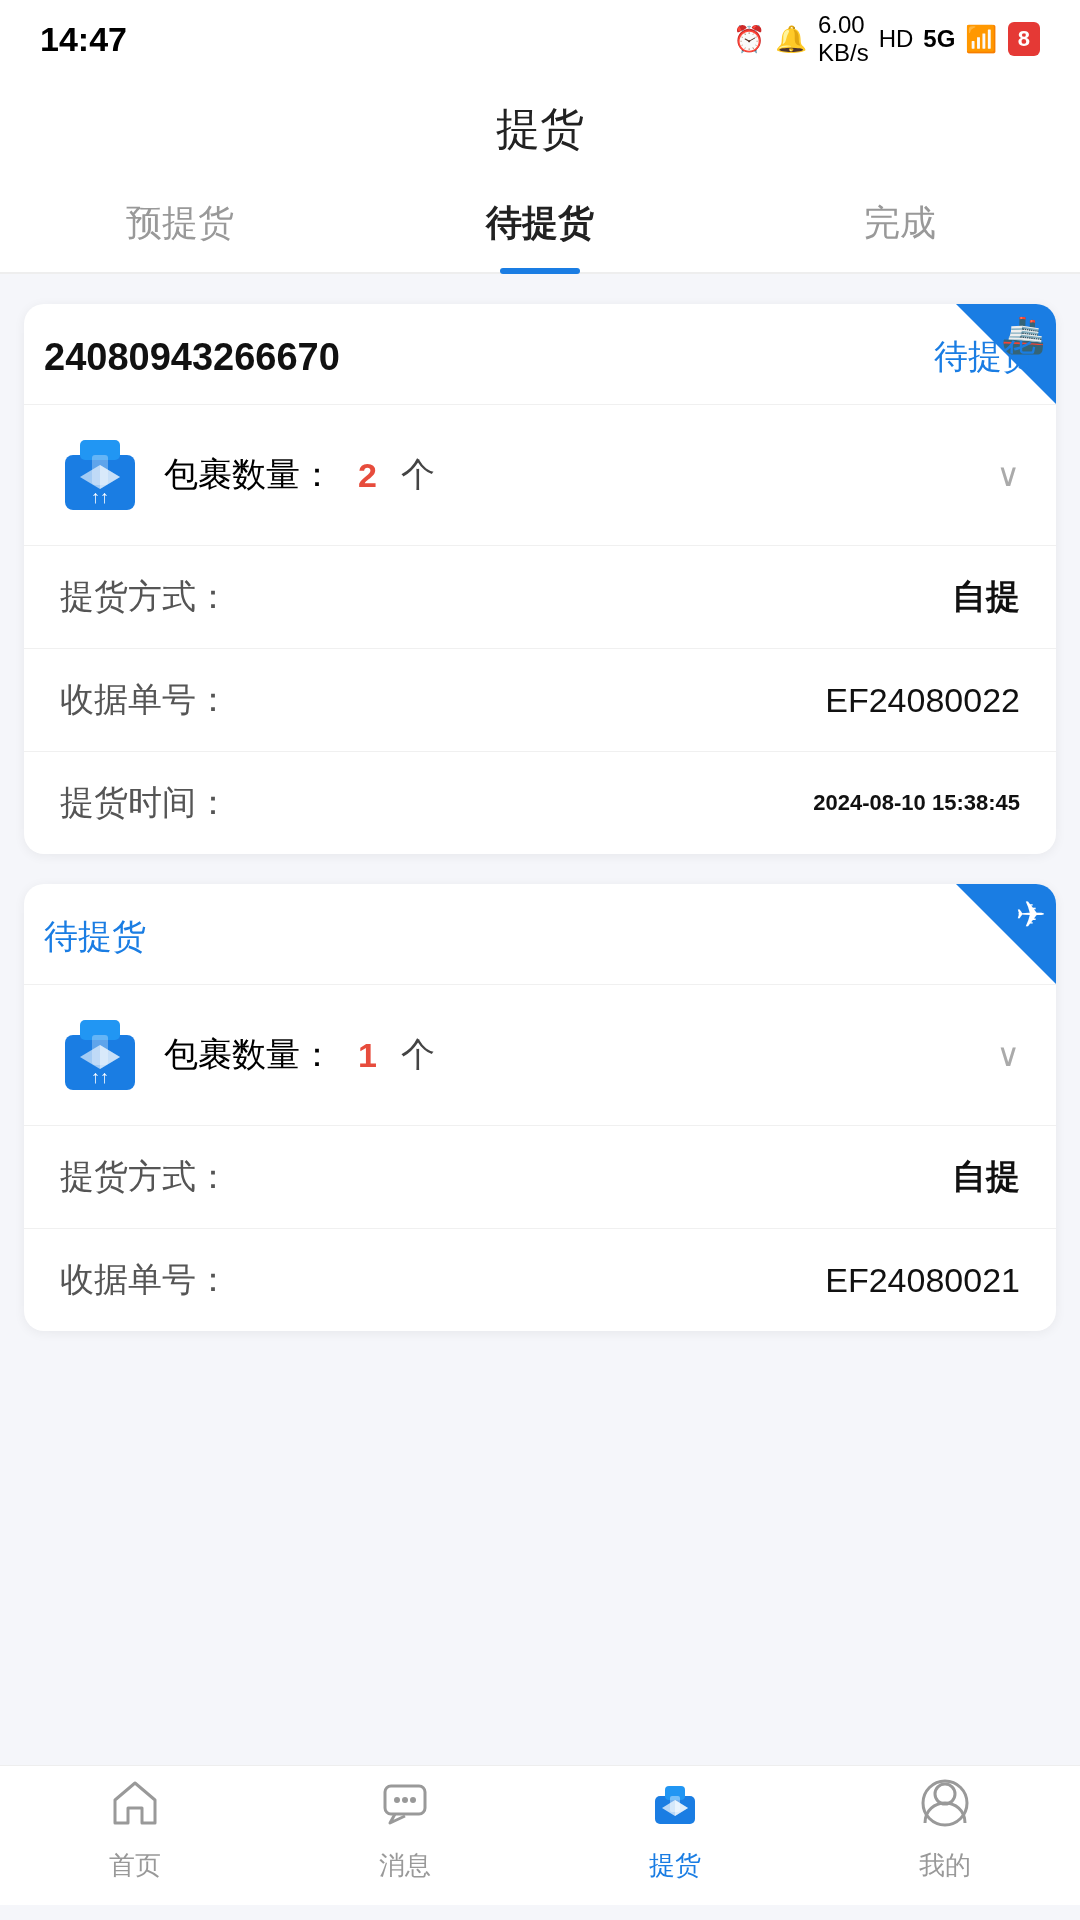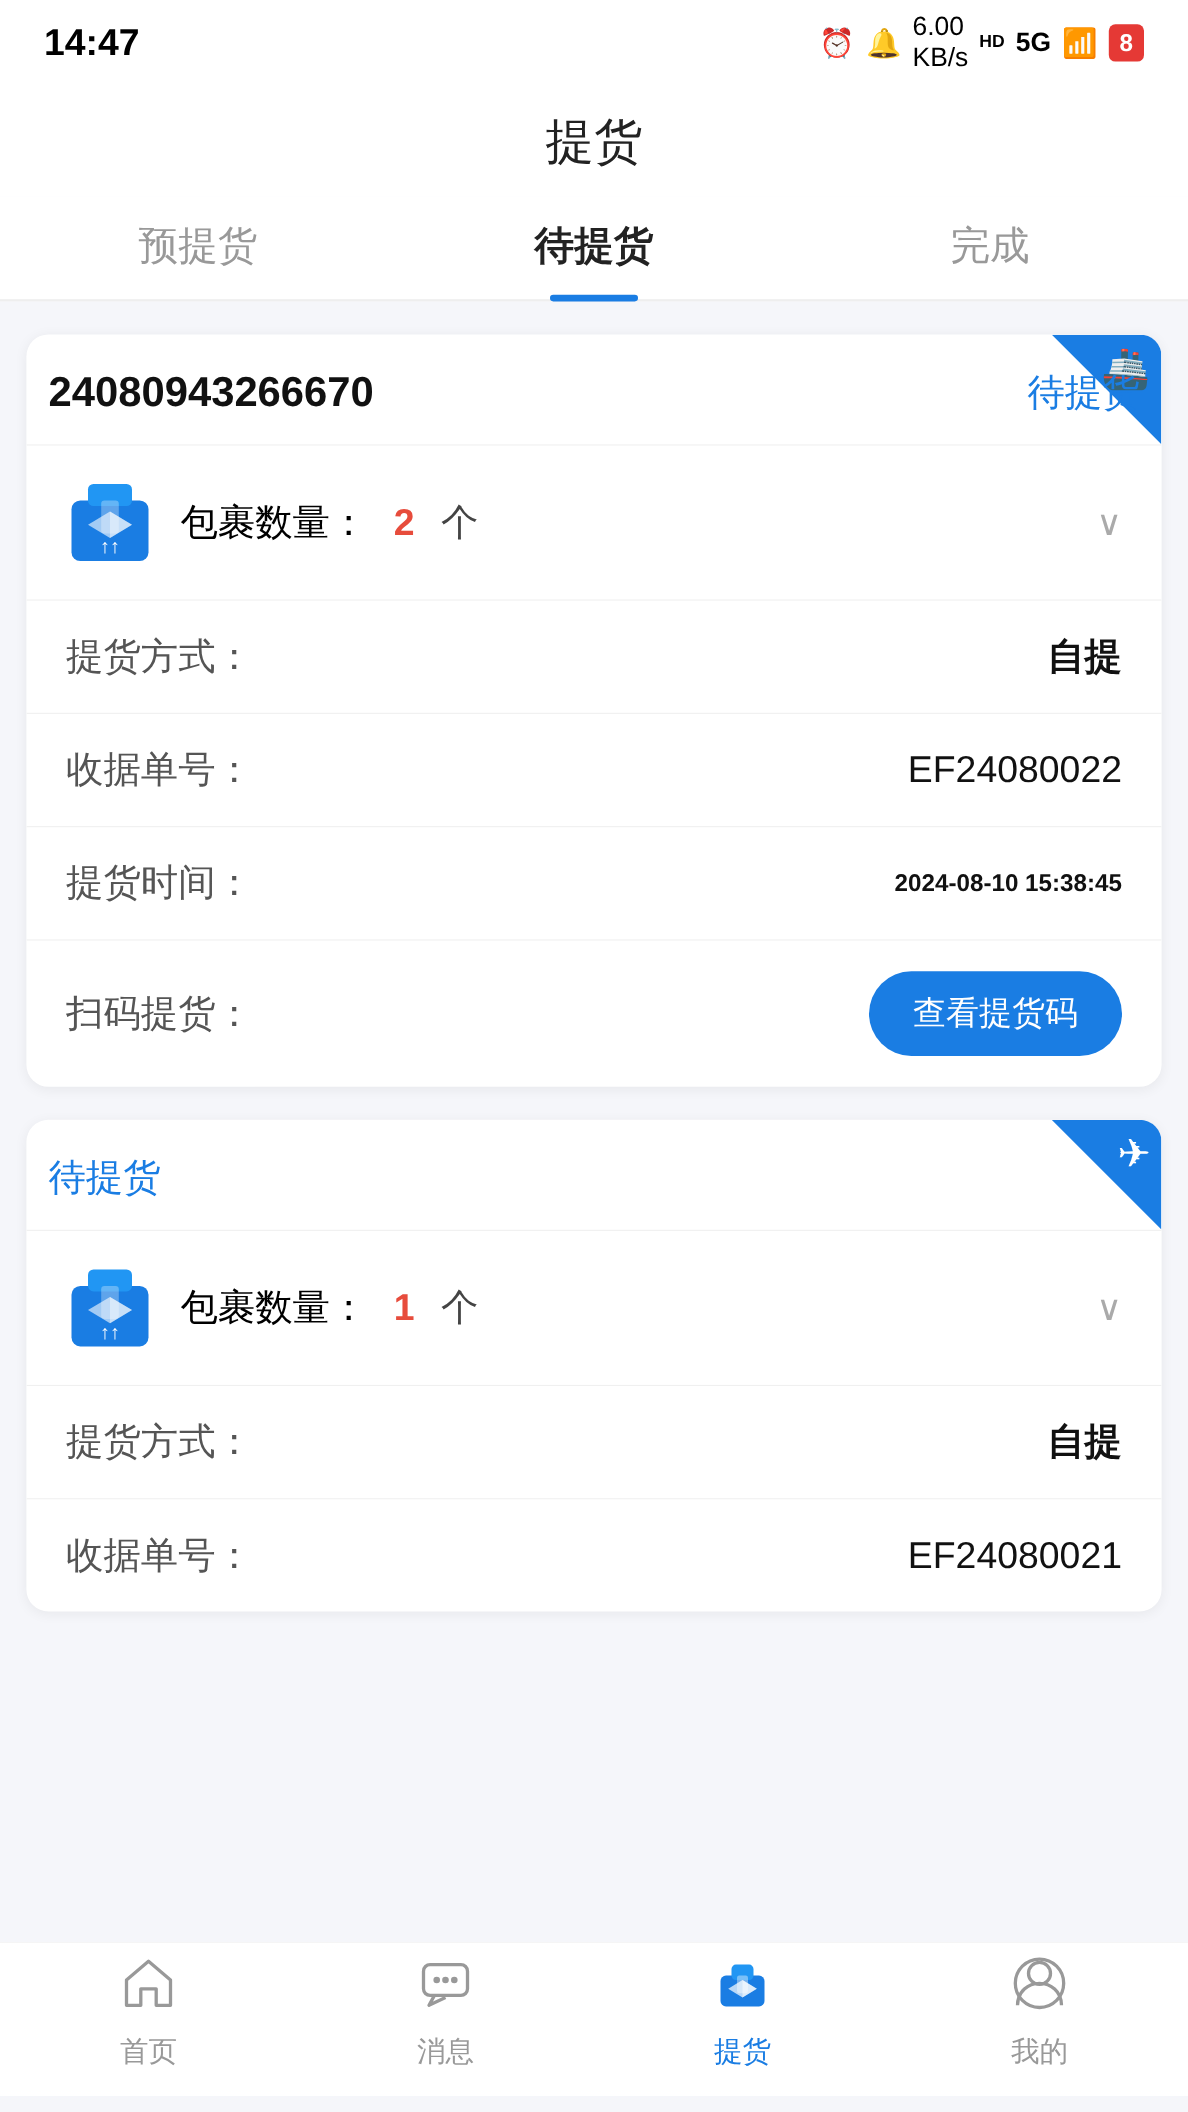--- a/index.html
+++ b/index.html
@@ -263,21 +263,21 @@
   </style>
 </head>
 <body>
 
 <div class="status-bar">
   <span class="status-time">14:47</span>
   <div class="status-icons">
     <span>⏰</span>
     <span>🔔</span>
     <span style="font-size:24px;">6.00<br>KB/s</span>
-    <span style="font-size:16px;font-weight:700;">HD</span>
+    <span style="font-size:24px;font-weight:400;">HD</span>
     <span style="font-size:24px;font-weight:700;">5G</span>
     <span>📶</span>
     <span class="battery-indicator">8</span>
   </div>
 </div>
 
 <div class="page-header">
   <h1 class="page-title">提货</h1>
 </div>
 
@@ -330,24 +330,20 @@
     <div class="info-row">
       <span class="info-label">收据单号：</span>
       <span class="info-value receipt">EF24080022</span>
     </div>
 
     <div class="info-row">
       <span class="info-label">提货时间：</span>
       <span class="info-value datetime">2024-08-10 15:38:45</span>
     </div>
 
-    <div class="info-row">
-      <span class="info-label">扫码提货：</span>
-      <button class="qr-button">查看提货码</button>
-    </div>
   </div>
 
   <div class="order-card">
     <div class="card-header">
       <span class="order-status">待提货</span>
       <div class="corner-badge">
         <span class="corner-badge-icon">✈</span>
       </div>
     </div>
 

